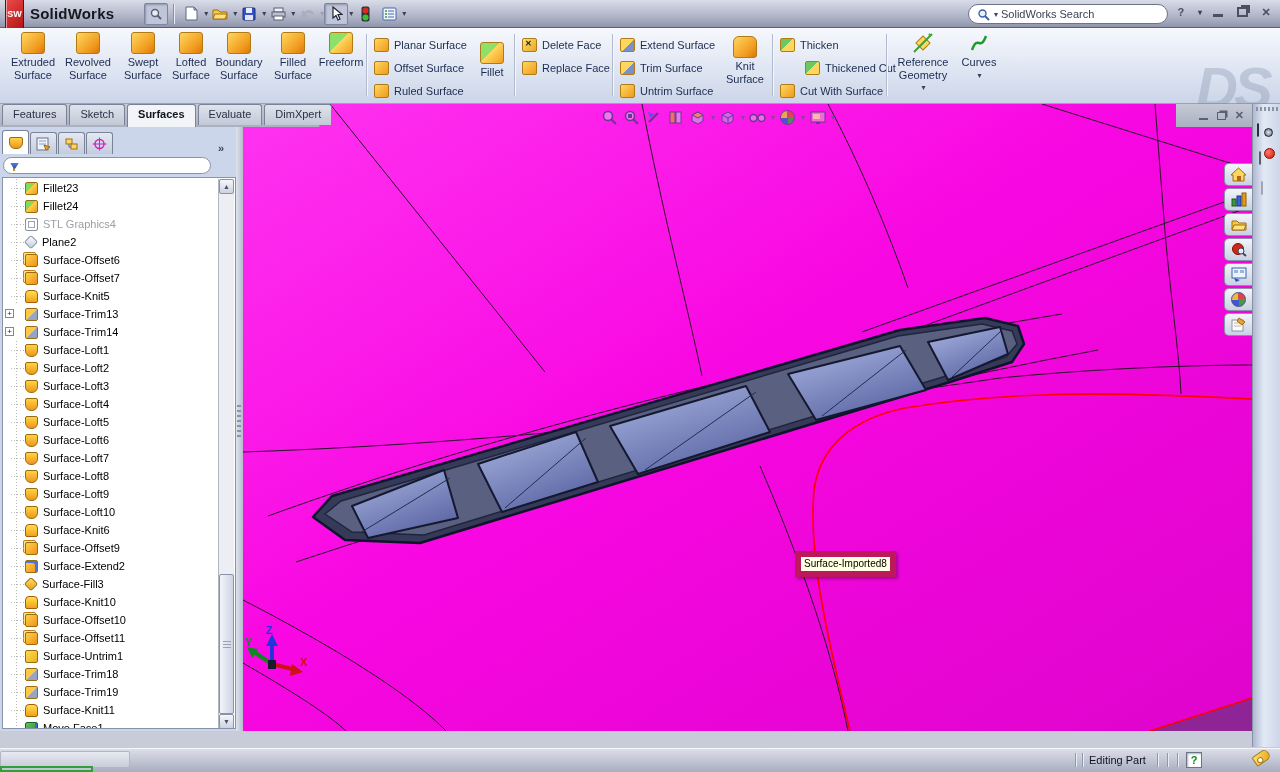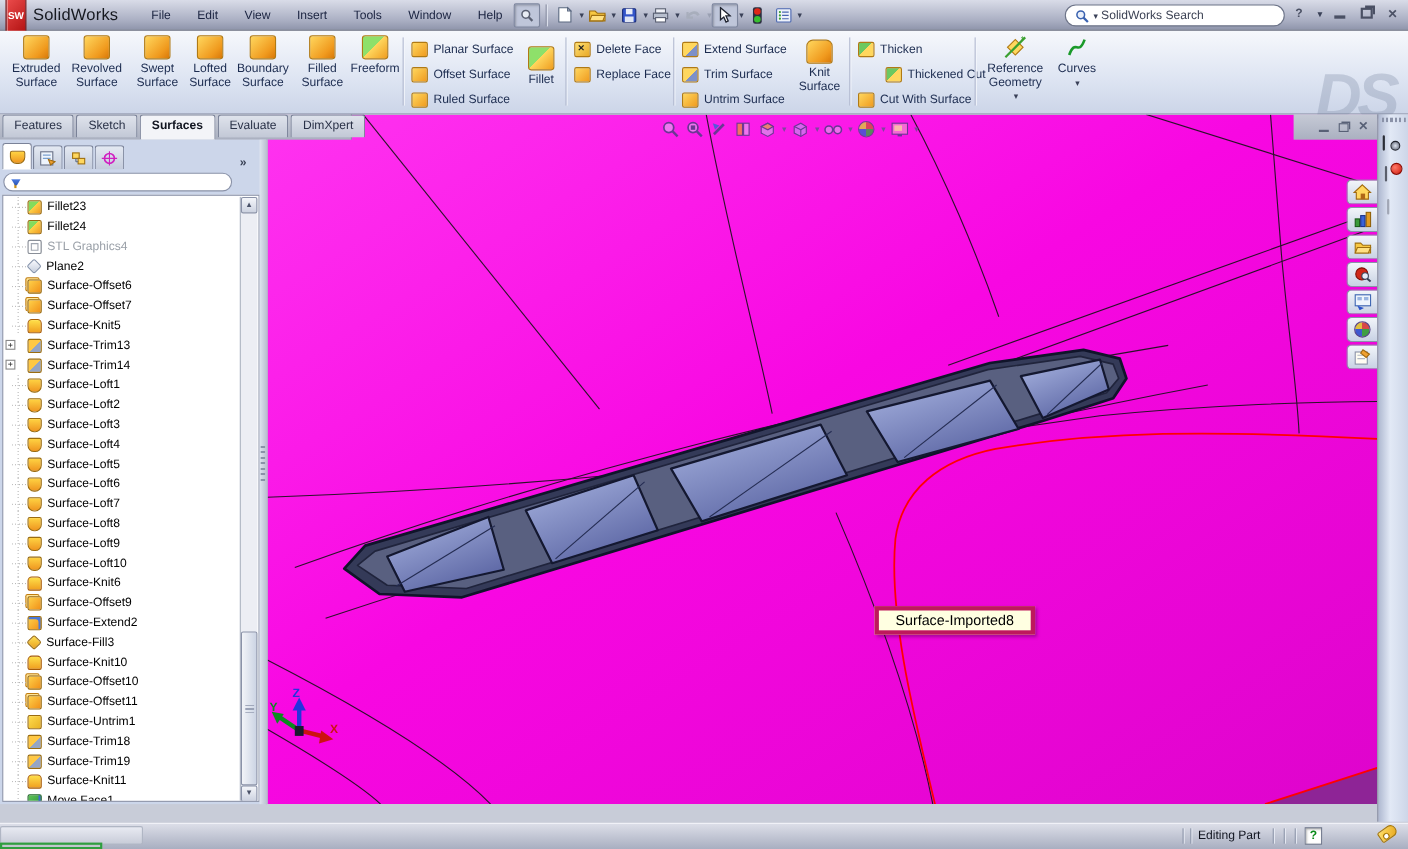--- a/index.html
+++ b/index.html
@@ -10,21 +10,21 @@
   .abs{position:absolute}
 
   
   .titlebar{left:0;top:0;width:1280px;height:28px;
     background:linear-gradient(#d9dce8,#a9aec2 70%,#8f95ab);border-bottom:1px solid #5c6172;
     display:flex;align-items:center}
   .logo-badge{width:19px;height:37px;margin:0 6px 0 5px;border-radius:3px;
     background:linear-gradient(135deg,#f05050,#b01010);border:1px solid #700808;
     color:#fff;font-weight:bold;font-size:9px;display:flex;align-items:center;justify-content:center;
     box-shadow:inset 1px 1px 0 rgba(255,255,255,.5)}
-  .app-title{font-size:15px;font-weight:normal;color:#15181f;letter-spacing:.2px;margin-right:14px}
+  .app-title{font-size:15px;font-weight:bold;color:#15181f;letter-spacing:.2px;margin-right:30px}
   .menubar{display:flex;gap:4px;margin-left:6px}
   .menu-item{padding:3px 10px;color:#1a2340;border-radius:2px}
   .tb-sep{width:1px;height:20px;background:#8a90a4;margin:0 5px;box-shadow:1px 0 0 #e8ecf6}
   .tbtn{width:24px;height:22px;display:flex;align-items:center;justify-content:center;border-radius:2px;position:relative}
   .tbtn.pressed{background:#bfc6da;border:1px solid #7d869e;box-shadow:inset 1px 1px 2px rgba(0,0,0,.25)}
   .dd-arrow{font-size:8px;color:#3a4158;margin-left:1px}
   .dd-arrow.dis{color:#9aa0b2}
   .search-pill{left:968px;top:4px;width:200px;height:20px;border-radius:10px;background:#fff;
     border:1px solid #6d7488;display:flex;align-items:center;padding:0 8px;gap:3px}
   .search-text{color:#3c4254;font-size:11px}
@@ -65,22 +65,22 @@
   .dwg-res{width:9px;height:8px;border:1.5px solid #586076;box-shadow:2px -2px 0 -.5px #586076}
 
   
   .viewport{left:243px;top:104px;width:1009px;height:627px;overflow:hidden}
   .hud{left:600px;top:108px;display:flex;align-items:center;gap:3px;opacity:.85}
   .hudbtn{width:19px;height:19px;display:flex;align-items:center;justify-content:center}
   .hud .dd-arrow{color:#6a4f92;font-size:8px}
   .ball{width:15px;height:15px;border-radius:50%;
     background:conic-gradient(#d84848 0 25%,#3e9e44 0 50%,#3e58d0 0 75%,#e0c040 0);
     border:1px solid #5a4488}
-  .tooltip{left:795px;top:551px;background:#ffffe1;border:4px solid #be185d;
-    padding:1px 15px 2px;font-size:13px;color:#000;white-space:nowrap;box-shadow:2px 2px 3px rgba(60,0,60,.4)}
+  .tooltip{left:795px;top:551px;background:#ffffe1;border:6px solid #be185d;
+    padding:1px 3px 2px;font-size:10px;color:#000;white-space:nowrap;box-shadow:2px 2px 3px rgba(60,0,60,.4)}
   .collapse-arrow{left:231px;top:649px;width:0;height:0;border-top:6px solid transparent;
     border-bottom:6px solid transparent;border-right:11px solid #2e62d8;filter:drop-shadow(0 1px 0 #fff)}
 
   
   .leftpanel{left:0;top:127px;width:243px;height:604px;background:#ccd6ea;border-right:1px solid #8a90a4}
   .mgr-tabs{position:absolute;left:2px;top:3px;display:flex;align-items:flex-end;gap:1px;width:220px}
   .mtab{width:27px;height:22px;border:1px solid #7a8298;border-bottom:none;border-radius:3px 3px 0 0;
     background:linear-gradient(#e4e9f2,#c4ccdc);display:flex;align-items:center;justify-content:center}
   .mtab.active{background:#fff;height:24px}
   .chev{margin-left:auto;color:#3a4256;font-weight:bold;letter-spacing:-2px}
@@ -312,29 +312,20 @@
       </span>
     <span class="dd-arrow">▾</span>
   </div>
 
   <div class="abs tooltip">Surface-Imported8</div>
   <div class="abs collapse-arrow"></div>
 
   <div class="abs titlebar">
     <span class="logo-badge">SW</span>
     <span class="app-title">SolidWorks</span>
-    <nav class="menubar">
-      <span class="menu-item">File</span>
-      <span class="menu-item">Edit</span>
-      <span class="menu-item">View</span>
-      <span class="menu-item">Insert</span>
-      <span class="menu-item">Tools</span>
-      <span class="menu-item">Window</span>
-      <span class="menu-item">Help</span>
-    </nav>
     <span class="tbtn pressed">
       <svg class="gi" width="14" height="14">
           <circle cx="6" cy="6" r="3.5" fill="#e8ecf4" stroke="#5a6072" stroke-width="1.4"></circle>
           <line x1="8.5" y1="8.5" x2="12" y2="12" stroke="#5a6072" stroke-width="2"></line>
         </svg>
       </span>
     <span class="tb-sep"></span>
     <span class="tbtn">
       <svg class="gi" width="13" height="15">
           <polygon points="1,1 9,1 12,4 12,14 1,14" fill="#fff" stroke="#5a6880"></polygon>

